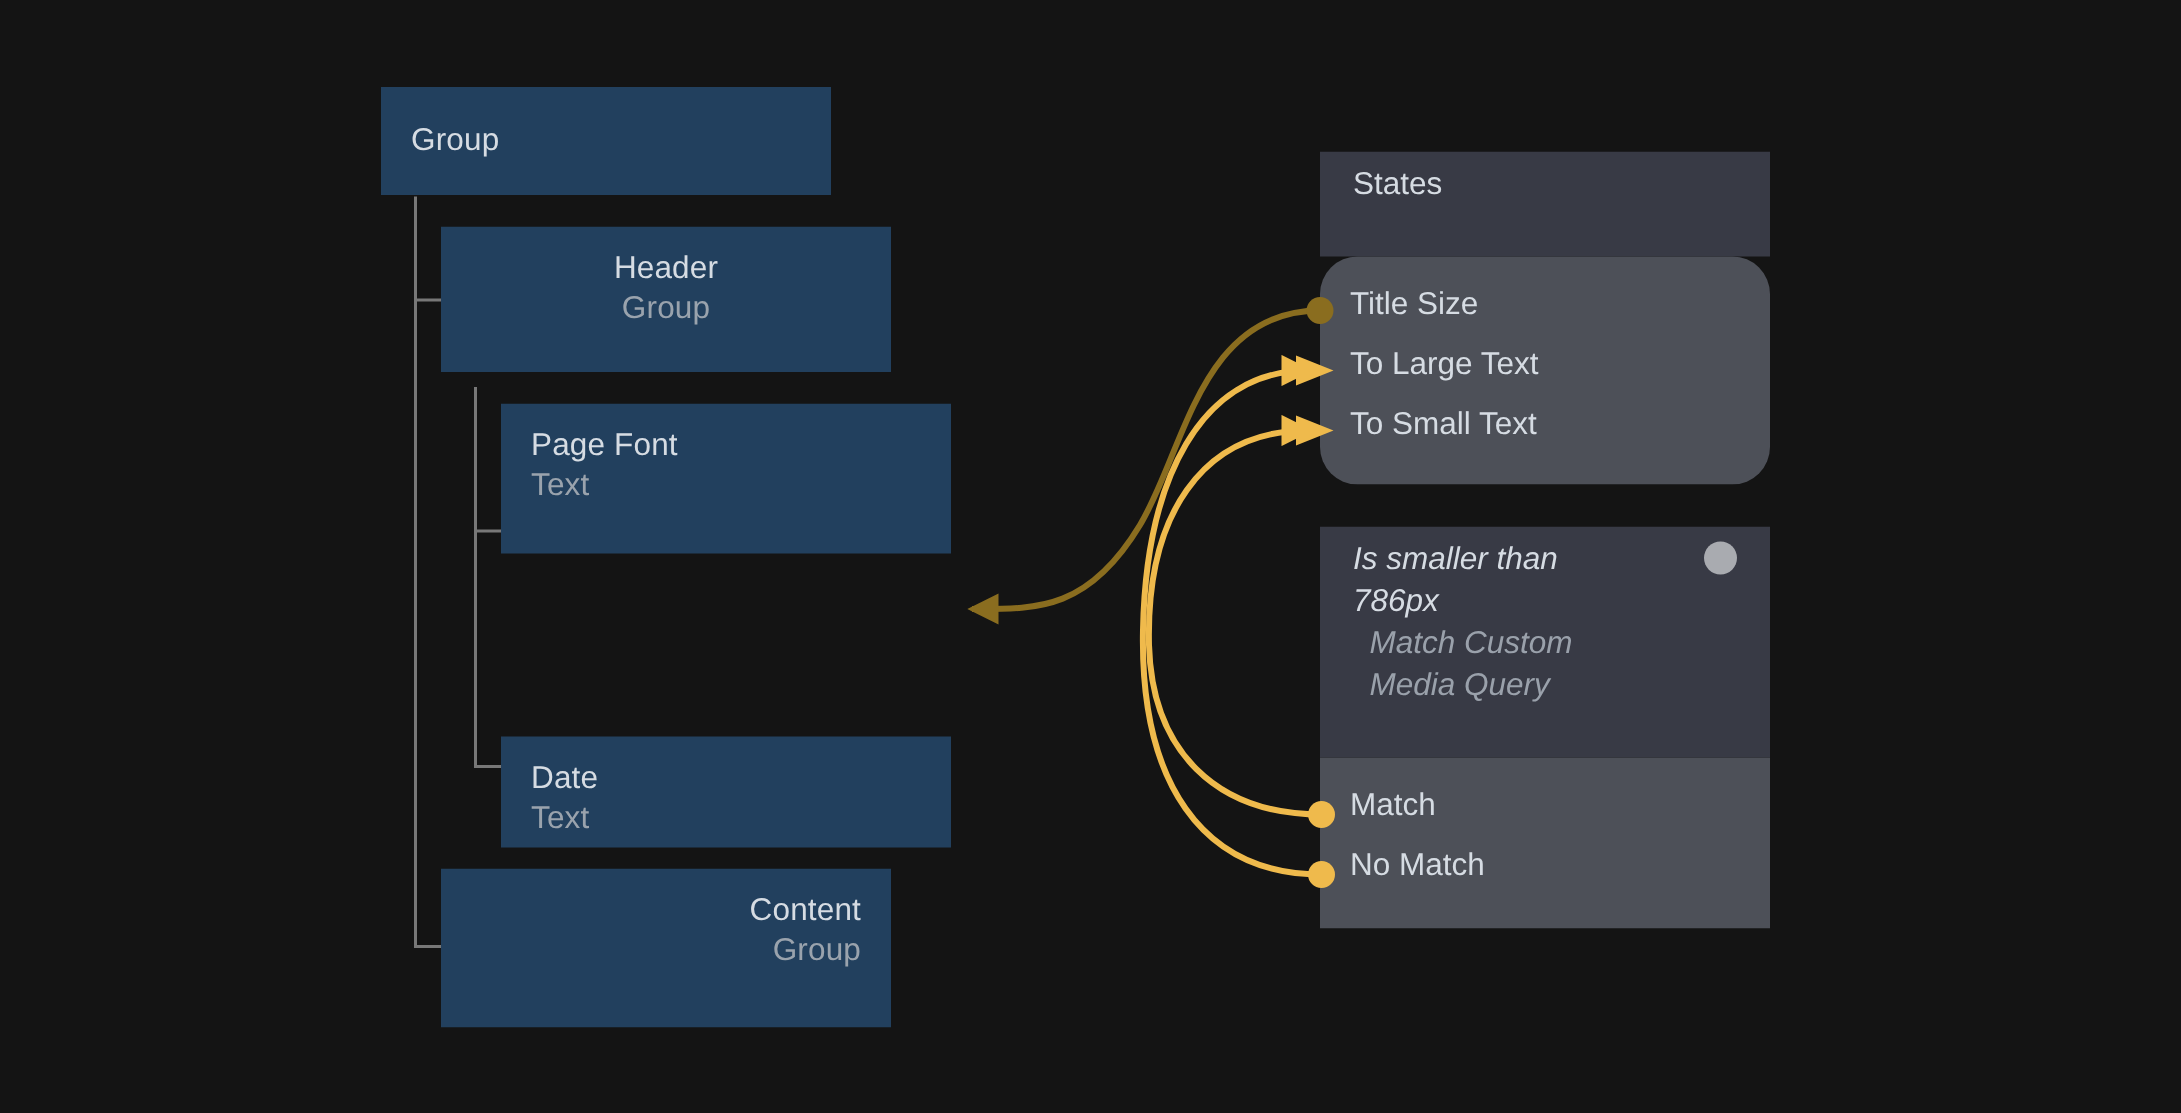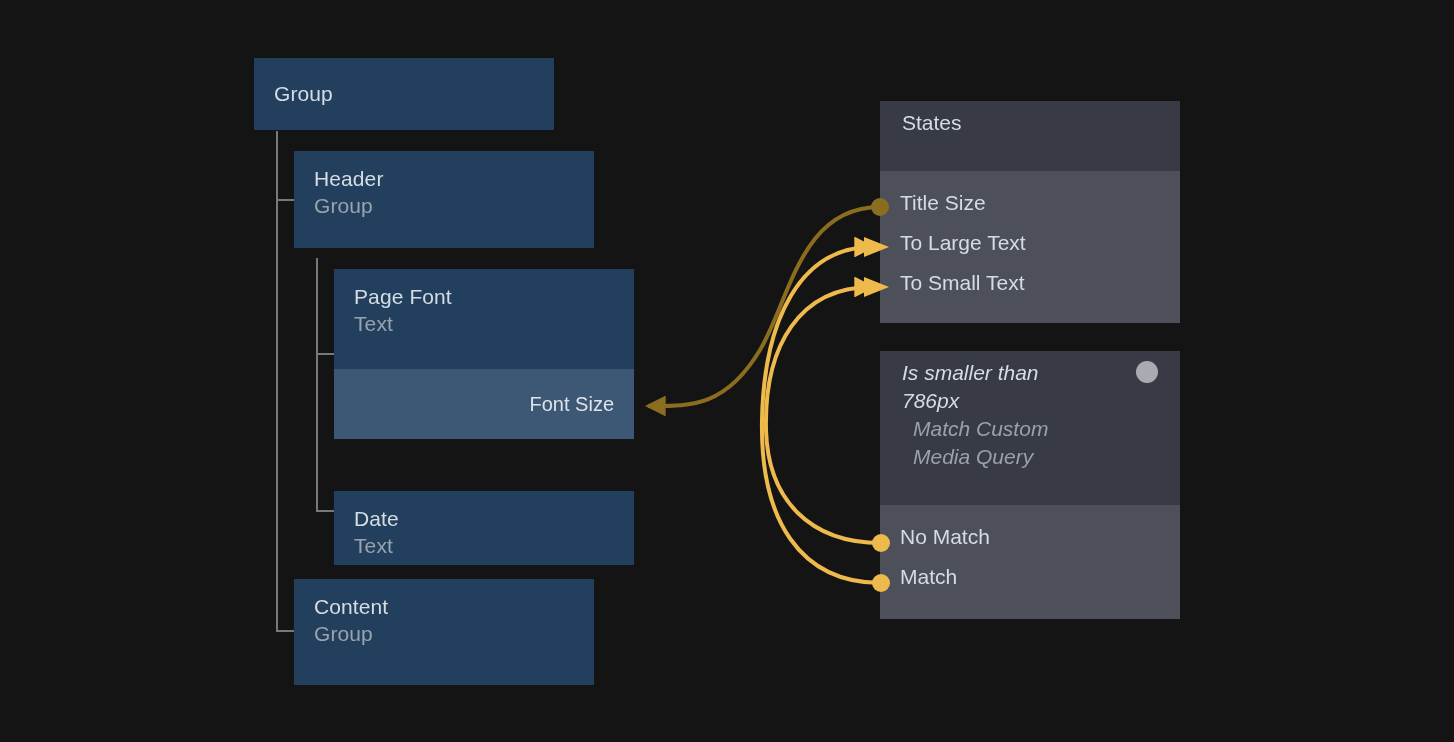--- a/index.html
+++ b/index.html
@@ -145,69 +145,68 @@
   <div class="tree-line tree-v" style="left:316px; top:258px; height:253px;"></div>
   <div class="tree-line tree-h" style="left:316px; top:353px; width:18px;"></div>
   <div class="tree-line tree-h" style="left:316px; top:510px; width:18px;"></div>
 
   <div class="node" style="left:254px; top:58px; width:300px; height:72px;">
     <div class="node-body" style="height:72px; padding-top:22px;">
       <div class="node-title">Group</div>
     </div>
   </div>
 
-  <div class="node" style="left:294px; top:151px; width:300px; height:97px;">
+  <div class="node" style="left:294px; top:151px; width:300px; height:97px;text-align:center;">
     <div class="node-body" style="height:97px;">
       <div class="node-title">Header</div>
       <div class="node-sub">Group</div>
     </div>
   </div>
 
   <div class="node" style="left:334px; top:269px; width:300px; height:170px;">
     <div class="node-body" style="height:100px;">
       <div class="node-title">Page Font</div>
       <div class="node-sub">Text</div>
     </div>
-    <div class="node-prop" style="height:70px;">Font Size</div>
   </div>
 
   <div class="node" style="left:334px; top:459px; width:300px; height:106px;">
     <div class="node-body" style="height:130px;margin-top:32px;">
       <div class="node-title">Date</div>
       <div class="node-sub">Text</div>
     </div>
   </div>
 
-  <div class="node" style="left:294px; top:579px; width:300px; height:106px;">
+  <div class="node" style="left:294px; top:579px; width:300px; height:106px;text-align:right;">
     <div class="node-body" style="height:106px;">
       <div class="node-title">Content</div>
       <div class="node-sub">Group</div>
     </div>
   </div>
 
   <div class="panel" style="left:880px; top:101px; width:300px;">
     <div class="panel-head" style="height:70px;">
       <div class="panel-head-title">States</div>
     </div>
-    <div class="panel-ports" style="height:152px;">
+    <div class="panel-ports" style="height:152px;border-radius:25px;">
       <div class="port">Title Size</div>
       <div class="port">To Large Text</div>
       <div class="port">To Small Text</div>
     </div>
   </div>
 
   <div class="panel" style="left:880px; top:351px; width:300px;">
     <div class="panel-head" style="height:154px;font-style:italic;">
       <div class="panel-head-title" style="width:190px;">Is smaller than 786px</div>
       <div class="panel-head-sub" style="width:190px;">Match Custom Media Query</div>
       <span class="status-dot" style="right:22px; top:10px;"></span>
     </div>
     <div class="panel-ports" style="height:114px;">
+      <div class="port">Match</div>
       <div class="port">No Match</div>
-      <div class="port">Match</div>
     </div>
   </div>
 
   <svg class="edges-layer" viewBox="0 0 1454 742" xmlns="http://www.w3.org/2000/svg">
 
     <circle cx="880" cy="207" r="9" fill="#8a6d1f"></circle>
 
     <path d="M 864 237 L 889 247 L 864 257 Z" fill="#efba4c"></path>
 
     <path d="M 864 277 L 889 287 L 864 297 Z" fill="#efba4c"></path>

